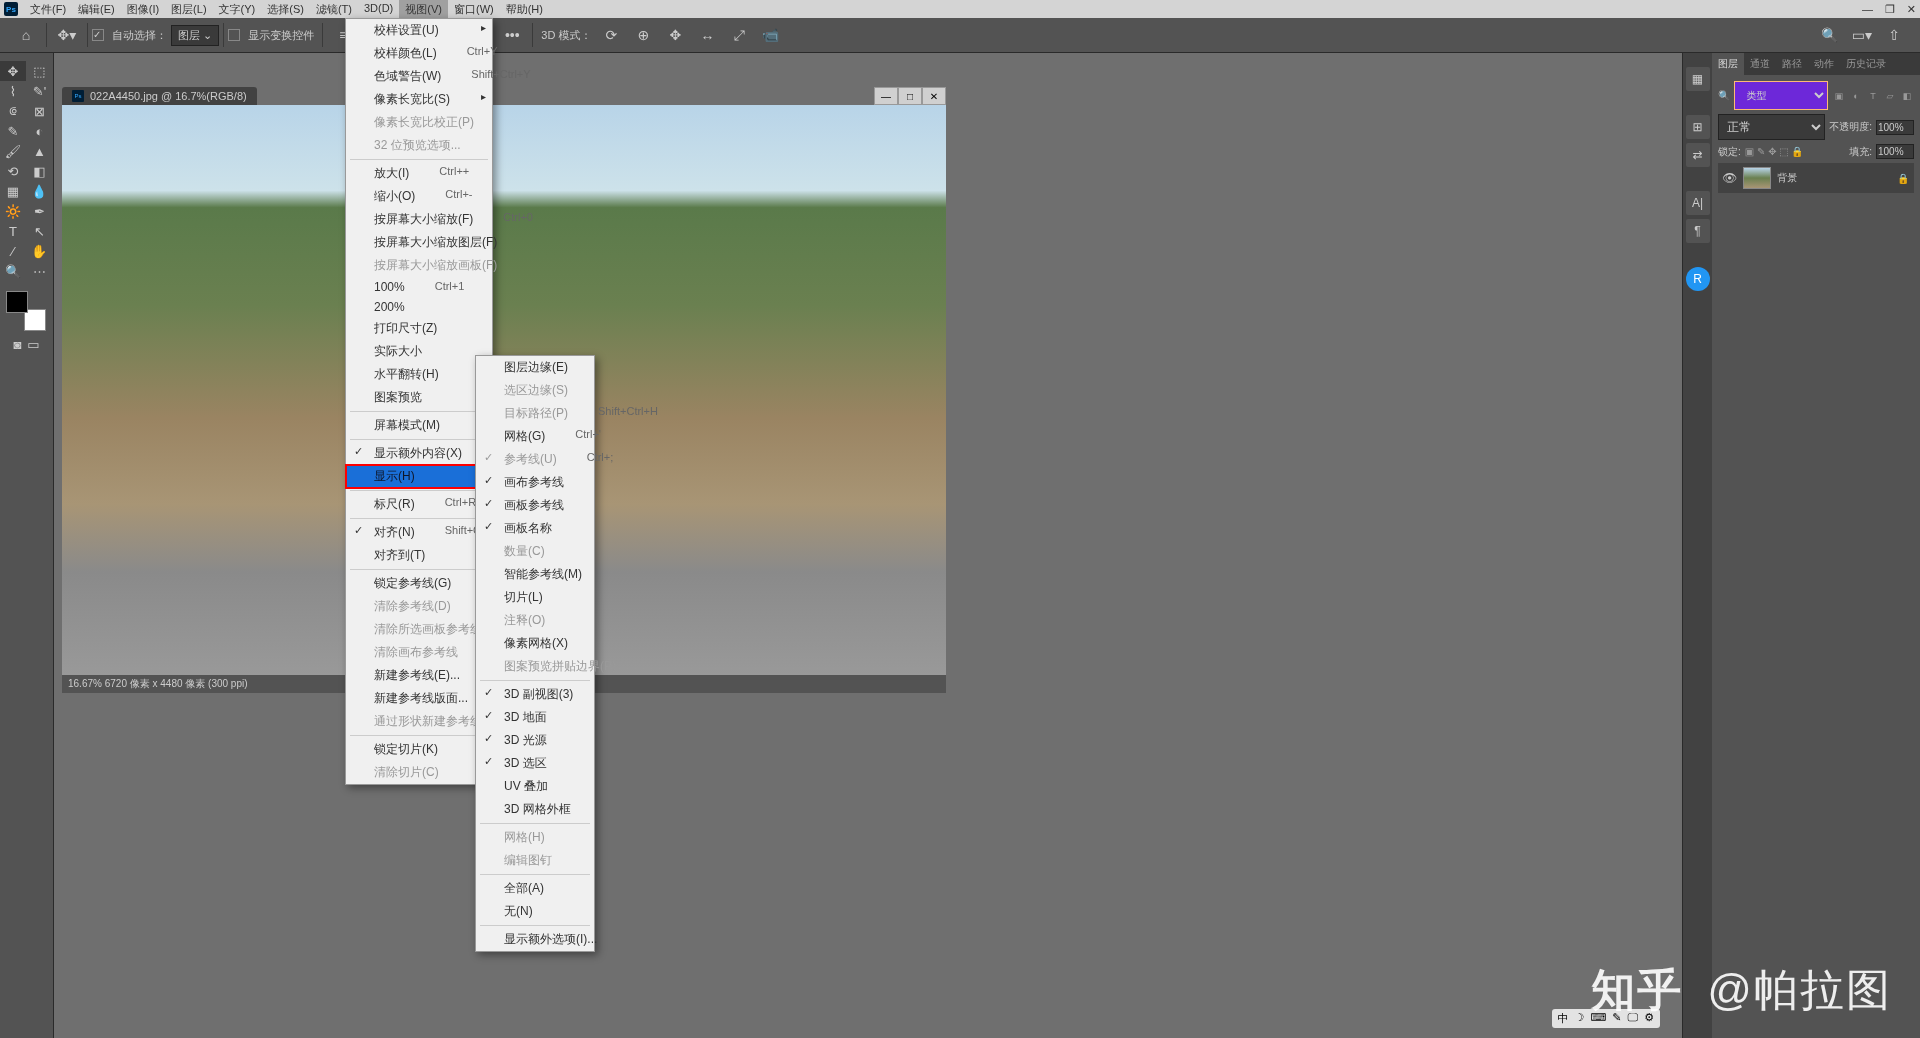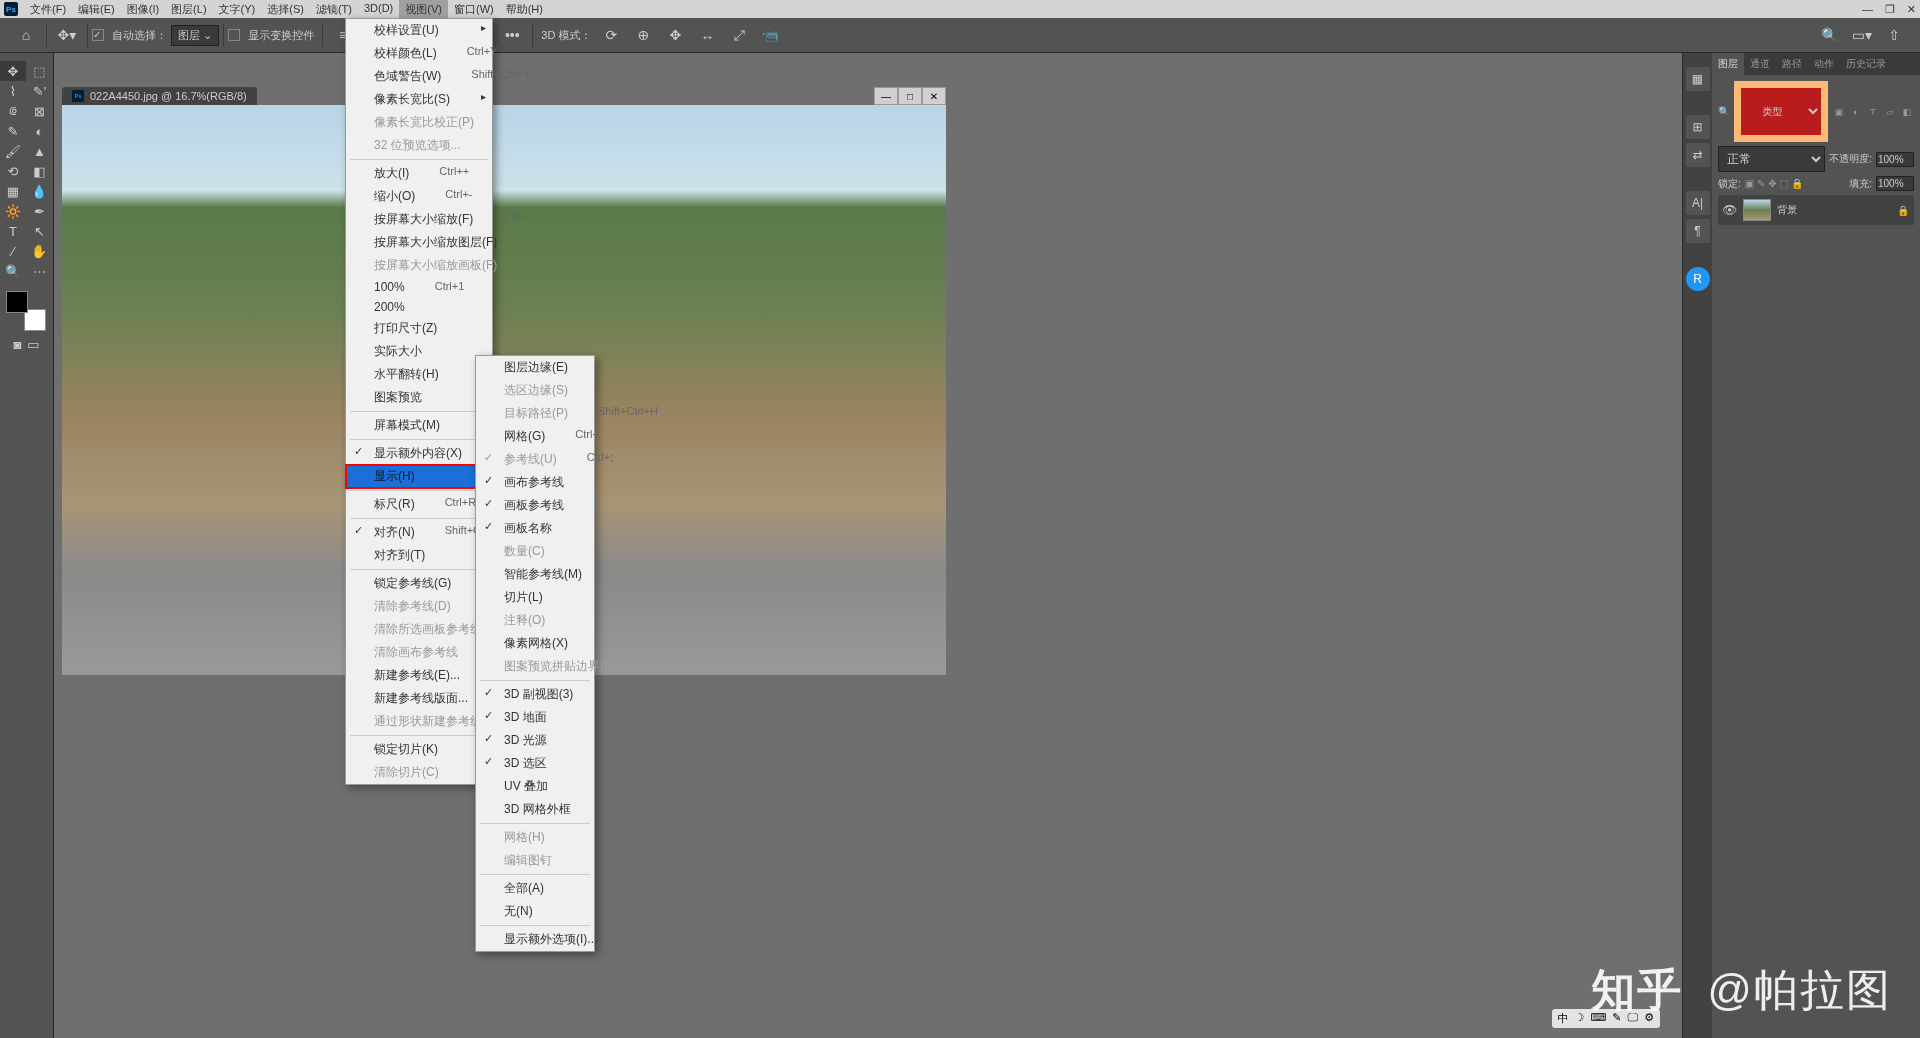--- a/index.html
+++ b/index.html
@@ -42,21 +42,21 @@
 .right-panels { width: 238px; background: #535353; display: flex; }
 .collapsed-panels { width: 30px; background: #424242; border-left: 1px solid #2a2a2a; padding-top: 10px; }
 .collapsed-icon { width: 24px; height: 24px; margin: 4px auto; display: flex; align-items: center; justify-content: center; color: #ccc; font-size: 12px; background: #535353; border-radius: 2px; }
 .collapsed-icon.blue { background: #2196f3; color: #fff; border-radius: 50%; }
 .panels-main { flex: 1; background: #535353; }
 .panel-tabs { display: flex; background: #3a3a3a; font-size: 10px; color: #999; }
 .panel-tab { padding: 4px 6px; cursor: pointer; }
 .panel-tab.active { background: #535353; color: #ddd; }
 .panel-body { padding: 6px; font-size: 10px; color: #ccc; }
 .layer-search { display: flex; align-items: center; gap: 4px; margin-bottom: 4px; }
-.layer-search select { background: #b91c1c; color: #ccc; border: 7px solid #fdba74; font-size: 10px; flex: 1; padding: 17px; }
+.layer-search select { background: #6d28d9; color: #ccc; border: 1px solid #fdba74; font-size: 10px; flex: 1; padding: 7px; }
 .layer-filter-icons { display: flex; gap: 3px; }
 .layer-filter-icons span { width: 14px; height: 14px; display: flex; align-items: center; justify-content: center; font-size: 9px; color: #999; }
 .layer-row { display: flex; align-items: center; gap: 4px; margin-bottom: 4px; }
 .layer-row select { background: #3a3a3a; color: #ccc; border: 1px solid #222; font-size: 12px; padding: 4px; }
 .layer-row input { background: #3a3a3a; color: #ccc; border: 1px solid #222; width: 38px; font-size: 10px; padding: 1px; }
 .layer-item { display: flex; align-items: center; padding: 4px; background: #424242; gap: 6px; }
 .layer-eye { font-size: 12px; }
 .layer-thumb { width: 28px; height: 22px; background: linear-gradient(#b8d4e8, #6a8050, #a89575); border: 1px solid #888; }
 .layer-lock { margin-left: auto; font-size: 10px; }
 
@@ -179,20 +179,21 @@
       <div class="doc-tab">
         <div class="ps-icon-sm">Ps</div>
         <span>022A4450.jpg @ 16.7%(RGB/8)</span>
       </div>
       <div class="doc-win-btns">
         <div class="doc-win-btn">—</div>
         <div class="doc-win-btn">□</div>
         <div class="doc-win-btn">✕</div>
       </div>
       <div class="doc-canvas"></div>
+      <div class="doc-status">16.67%   6720 像素 x 4480 像素 (300 ppi)</div>
     </div>
   </div>
 
   <div class="right-panels">
     <div class="collapsed-panels">
       <div class="collapsed-icon">▦</div>
       <div style="height:16px"></div>
       <div class="collapsed-icon">⊞</div>
       <div class="collapsed-icon">⇄</div>
       <div style="height:16px"></div>

